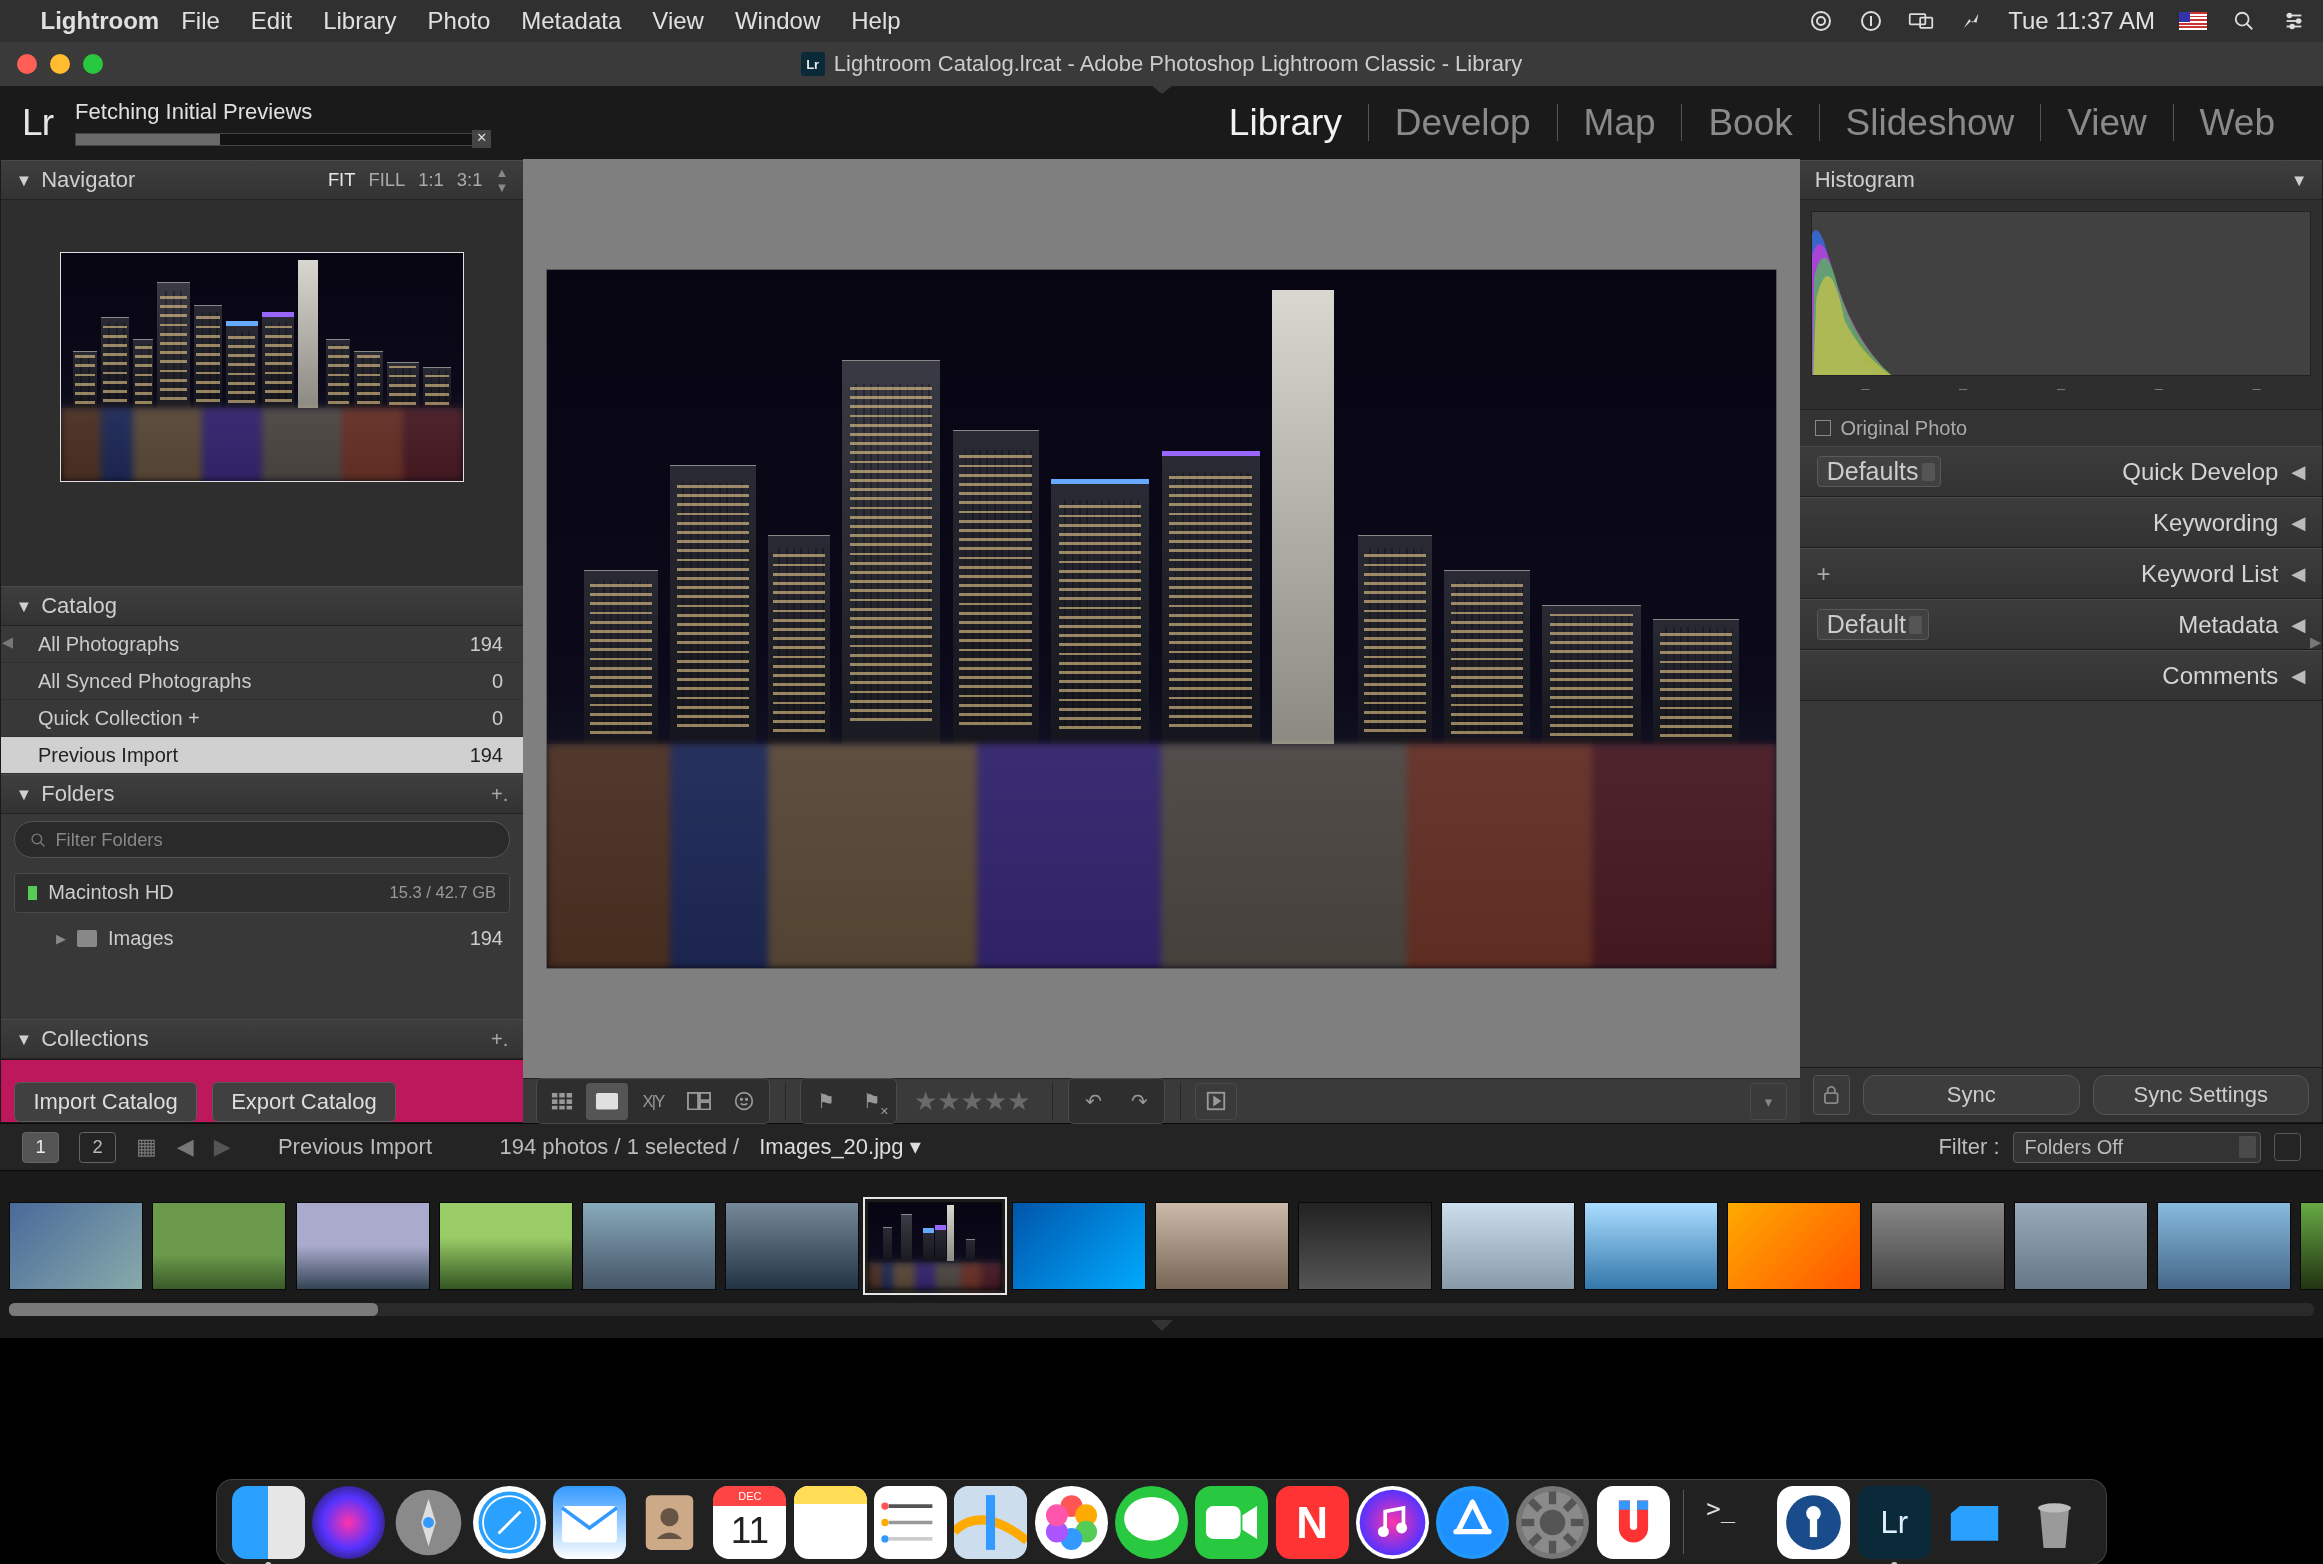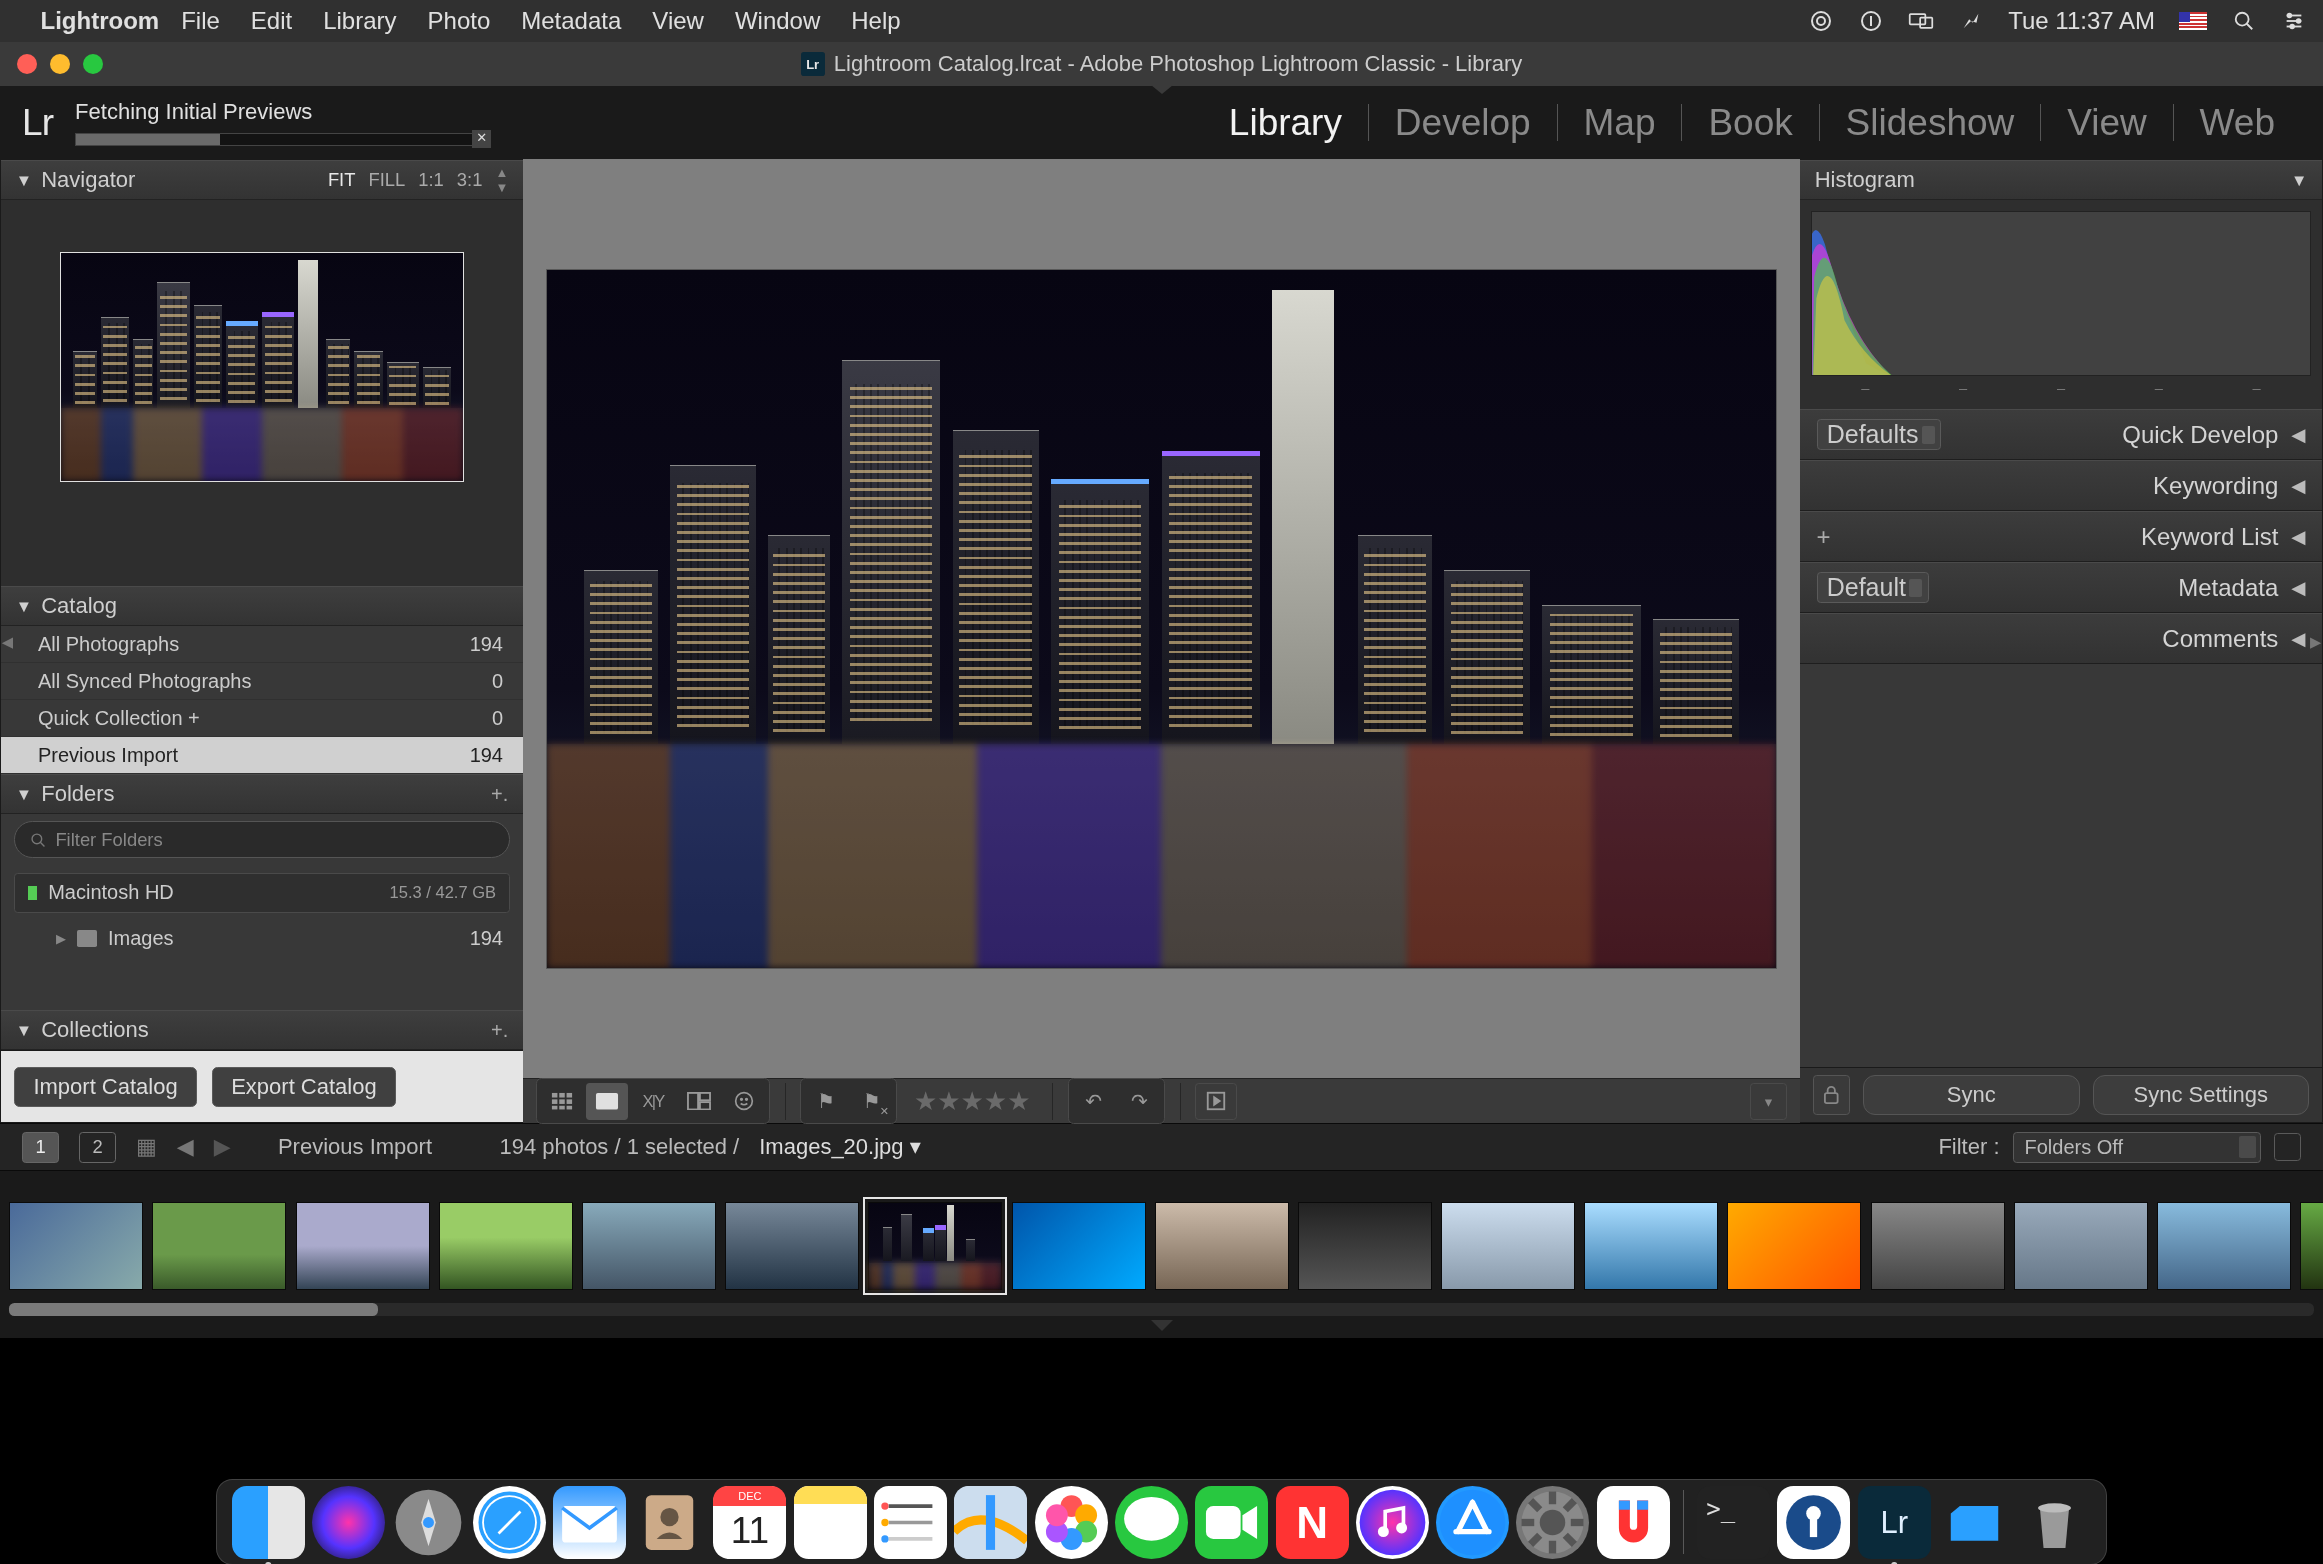--- a/index.html
+++ b/index.html
@@ -89,21 +89,21 @@
 .hist svg{position:absolute;inset:0}
 .histfoot{height:22px;display:flex;justify-content:space-around;color:#777;font-size:14.7px;padding:3.7px 5.5px}
 .origphoto{height:37px;display:flex;align-items:center;padding:0 14.7px;color:#aaa;font-size:20px;gap:9.2px;background:#333;border-top:0.9px solid #222}
 .origphoto .cb{width:16.5px;height:16.5px;border:0.9px solid #888}
 .rsection{height:51px;background:linear-gradient(#3c3c3c,#323232);display:flex;align-items:center;padding:0 16.5px;color:#d4d4d4;font-size:24px;justify-content:flex-end;gap:13px;border-top:0.9px solid #4a4a4a;border-bottom:0.9px solid #1e1e1e}
 .rsection .dd{height:31px;background:#414141;border:0.9px solid #5a5a5a;border-radius:3.7px;padding:0 22px 0 9.2px;font-size:25px;color:#ccc;display:flex;align-items:center;position:relative;margin-right:auto}
 .rsection .dd::after{content:"";position:absolute;right:5.5px;top:5.5px;bottom:5.5px;width:13px;background:#555;border-radius:1.8px}
 .rsection .plus2{margin-right:auto;font-size:24px;color:#aaa}
 .rsection .tri2{color:#bbb;font-size:18.4px}
 
-.lbtns{height:72px;background:#e5e5e5;display:flex;align-items:center;gap:14.7px;padding:0 13px;border-top:0.9px solid #1a1a1a}
+.lbtns{height:63px;background:#be185d;display:flex;align-items:flex-end;gap:14.7px;padding:0 13px;border-top:0.9px solid #1a1a1a}
 .btn{height:40px;padding:0 18.4px;background:#404040;border:0.9px solid #5a5a5a;border-radius:5.5px;color:#ddd;font-size:22px;display:flex;align-items:center}
 .rbtns{height:55px;background:#333;display:flex;align-items:center;gap:13px;padding:0 13px;border-top:0.9px solid #1a1a1a}
 .rbtns .lock{width:37px;height:40px;background:#3a3a3a;border:0.9px solid #555;border-radius:3.7px;display:flex;align-items:center;justify-content:center;color:#888}
 .rbtns .sbtn{flex:1;height:40px;background:#3d3d3d;border:0.9px solid #555;border-radius:12px;display:flex;align-items:center;justify-content:center;color:#ccc;font-size:22px}
 
 .ctool{height:45px;background:#3a3a3a;border-top:0.9px solid #222;display:flex;align-items:center;padding:0 13px;gap:9.2px}
 .tgrp{display:flex;gap:3.7px;padding:3.7px;background:#2e2e2e;border-radius:5.5px;border:0.9px solid #4a4a4a}
 .tbtn{width:42px;height:37px;display:flex;align-items:center;justify-content:center;color:#999;font-size:20px;border-radius:3.7px}
 .tbtn.on{background:#555;color:#e6e6e6}
 .stars{display:flex;gap:3.7px;color:#6a6a6a;font-size:26px;margin:0 7.3px}
@@ -471,20 +471,24 @@
         </svg>
       </div>
       <div class="histfoot">
           <span>–</span>
           <span>–</span>
           <span>–</span>
           <span>–</span>
           <span>–</span>
         </div>
     </div>
+    <div class="origphoto">
+      <span class="cb"></span>
+      <span>Original Photo</span>
+    </div>
     <div class="rsection">
       <div class="dd">Defaults</div>
       <span>Quick Develop</span>
       <span class="tri2">◀</span>
     </div>
     <div class="rsection">
       <span>Keywording</span>
       <span class="tri2">◀</span>
     </div>
     <div class="rsection">

